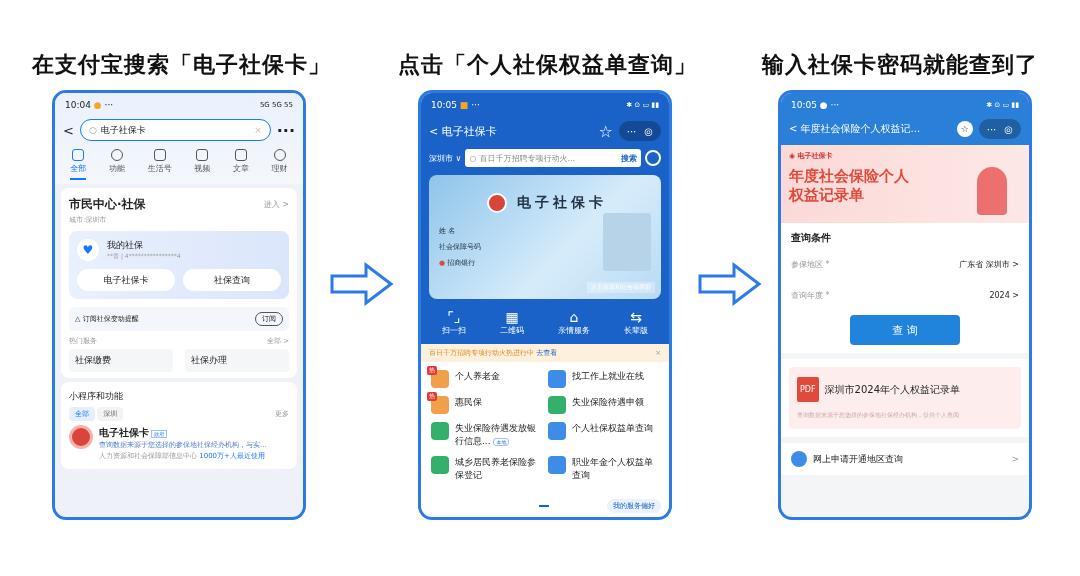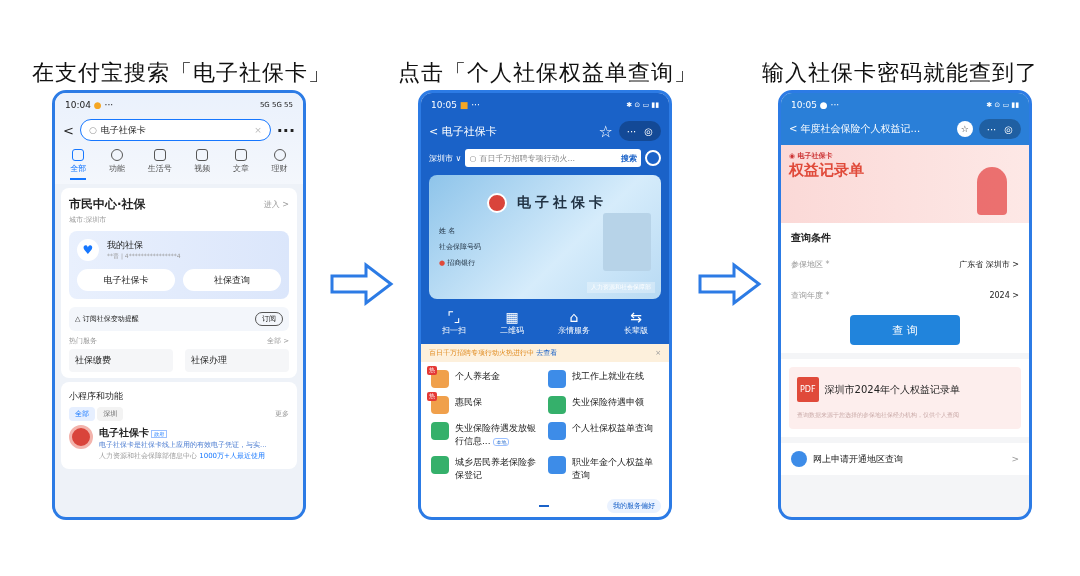--- a/index.html
+++ b/index.html
@@ -1,17 +1,17 @@
 <!DOCTYPE html>
 <html><head>
 <meta charset="utf-8">
 <style>
 *{box-sizing:border-box;margin:0;padding:0}
 body{width:1080px;height:576px;background:#fff;font-family:"DejaVu Sans","Liberation Sans",sans-serif;position:relative;overflow:hidden;color:#222}
-.step-title{position:absolute;top:58px;font-size:22px;font-weight:normal;color:#111;letter-spacing:1px;white-space:nowrap}
+.step-title{position:absolute;top:50px;font-size:22px;font-weight:bold;color:#111;letter-spacing:1px;white-space:nowrap}
 .phone{position:absolute;top:90px;width:254px;height:430px;border:3px solid #2c7be5;border-radius:14px;overflow:hidden;background:#f3f5f8}
 .arrow{position:absolute;top:262px;width:64px;height:44px}
 .status{height:20px;display:flex;align-items:center;justify-content:space-between;padding:12px 10px;font-size:9px}
 
 .p1{left:52px;background:#eef2f8}
 .p1 .top{background:linear-gradient(#eaf1fc,#f4f7fc)}
 .p1 .searchrow{display:flex;align-items:center;padding:2px 8px;gap:6px}
 .p1 .search{flex:1;height:22px;border:1.5px solid #1677ff;border-radius:12px;display:flex;align-items:center;padding:0 8px;font-size:9px;background:#fff;gap:4px}
 .tabs{display:flex;justify-content:space-around;padding:6px 4px 4px;font-size:8px;color:#555}
 .tab{display:flex;flex-direction:column;align-items:center;gap:2px}
@@ -126,21 +126,21 @@
   <div class="card" style="margin-top:4px">
     <div style="font-size:9px">小程序和功能</div>
     <div class="row" style="margin:6px 0;font-size:7px">
       <span><span style="background:#e6efff;color:#1677ff;padding:3px 6px;border-radius:4px">全部</span> <span style="background:#f3f3f3;padding:3px 6px;border-radius:4px;color:#666">深圳</span></span>
       <span class="grey">更多</span>
     </div>
     <div style="display:flex;gap:6px">
       <span style="width:24px;height:24px;border-radius:50%;background:#d9443b;border:3px solid #f3b3ac;flex-shrink:0"></span>
       <div style="font-size:7px;line-height:1.5">
         <div><span style="font-size:10px;font-weight:bold">电子社保卡</span> <span style="color:#1677ff;border:1px solid #9bc0ff;font-size:5px;padding:0 2px">政府</span></div>
-        <div style="color:#4a7bd0;white-space:nowrap;overflow:hidden;width:190px">电子社保卡是社保卡线上应用的有效电子凭证，与实...</div>
+        <div style="color:#4a7bd0;white-space:nowrap;overflow:hidden;width:190px">查询数据来源于您选择的参保地社保经办机构，与实...</div>
         <div><span class="grey">人力资源和社会保障部信息中心</span> <span style="color:#1677ff">1000万+人最近使用</span></div>
       </div>
     </div>
   </div>
 </div>
 
 <div class="phone p2">
   <div class="blue" style="padding-bottom:6px">
     <div class="status">
         <span><span>10:05</span> <span style="color:#f5a623">■</span> <span>···</span></span>
@@ -241,20 +241,21 @@
           <span style="background:#fff;color:#333;border-radius:50%;width:16px;height:16px;display:inline-flex;align-items:center;justify-content:center;font-size:9px">☆</span>
           <span class="capsule">
             <span>···</span>
             <span>◎</span>
           </span>
         </span>
     </div>
   </div>
   <div style="background:linear-gradient(90deg,#fbd9d7,#fde8e6);height:78px;position:relative;padding:6px 8px">
     <div style="font-size:7px;color:#c33;font-weight:bold"><span>◉</span> <span>电子社保卡</span></div>
+    <div style="font-size:15px;color:#e04a3a;font-weight:bold;margin-top:6px">年度社会保险个人</div>
     <div style="font-size:15px;color:#e04a3a;font-weight:bold">权益记录单</div>
     <div style="position:absolute;right:22px;top:22px;width:30px;height:48px;border-radius:15px 15px 4px 4px;background:#e85a5a;opacity:.85"></div>
   </div>
   <div style="background:#fff;padding:8px 10px">
     <div style="font-size:10px;font-weight:bold;margin-bottom:14px">查询条件</div>
     <div class="row" style="font-size:8px;margin-bottom:20px">
         <span class="grey">参保地区 *</span>
         <span>广东省 深圳市 &gt;</span>
       </div>
     <div class="row" style="font-size:8px;margin-bottom:14px">

